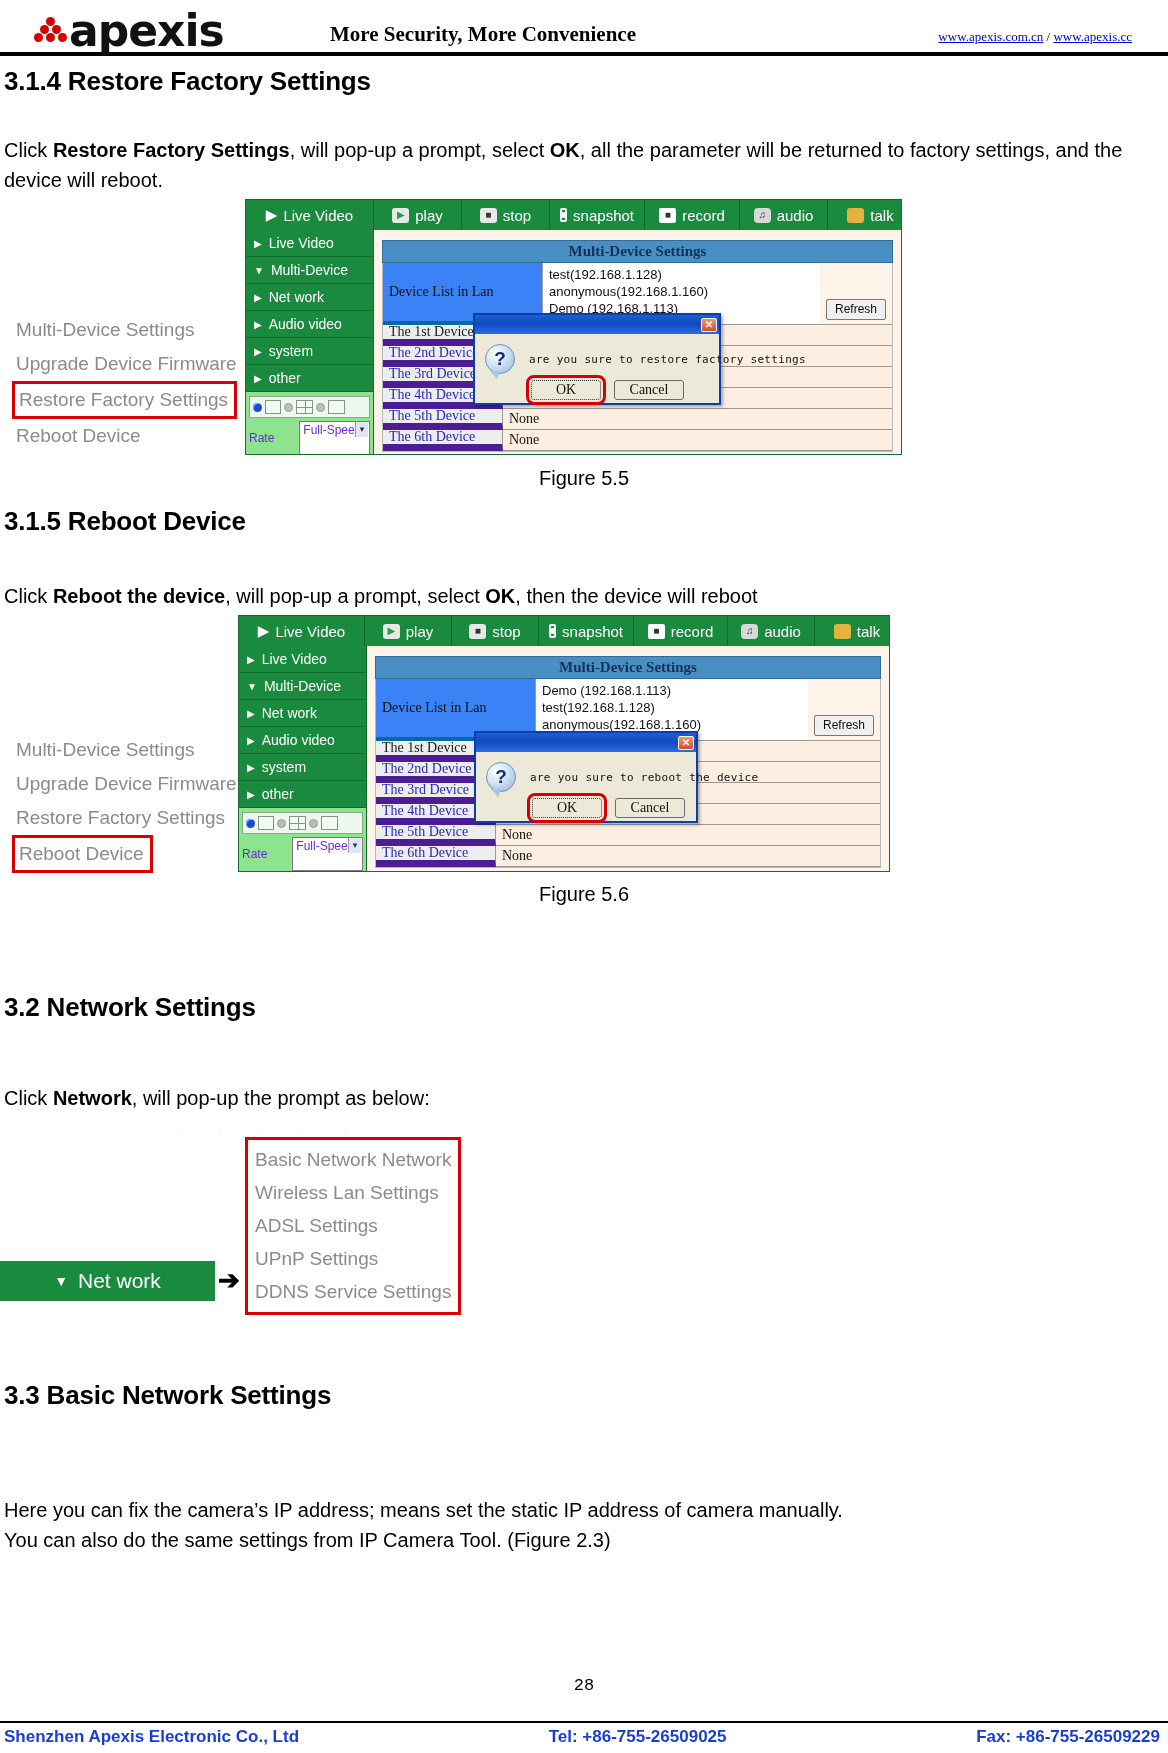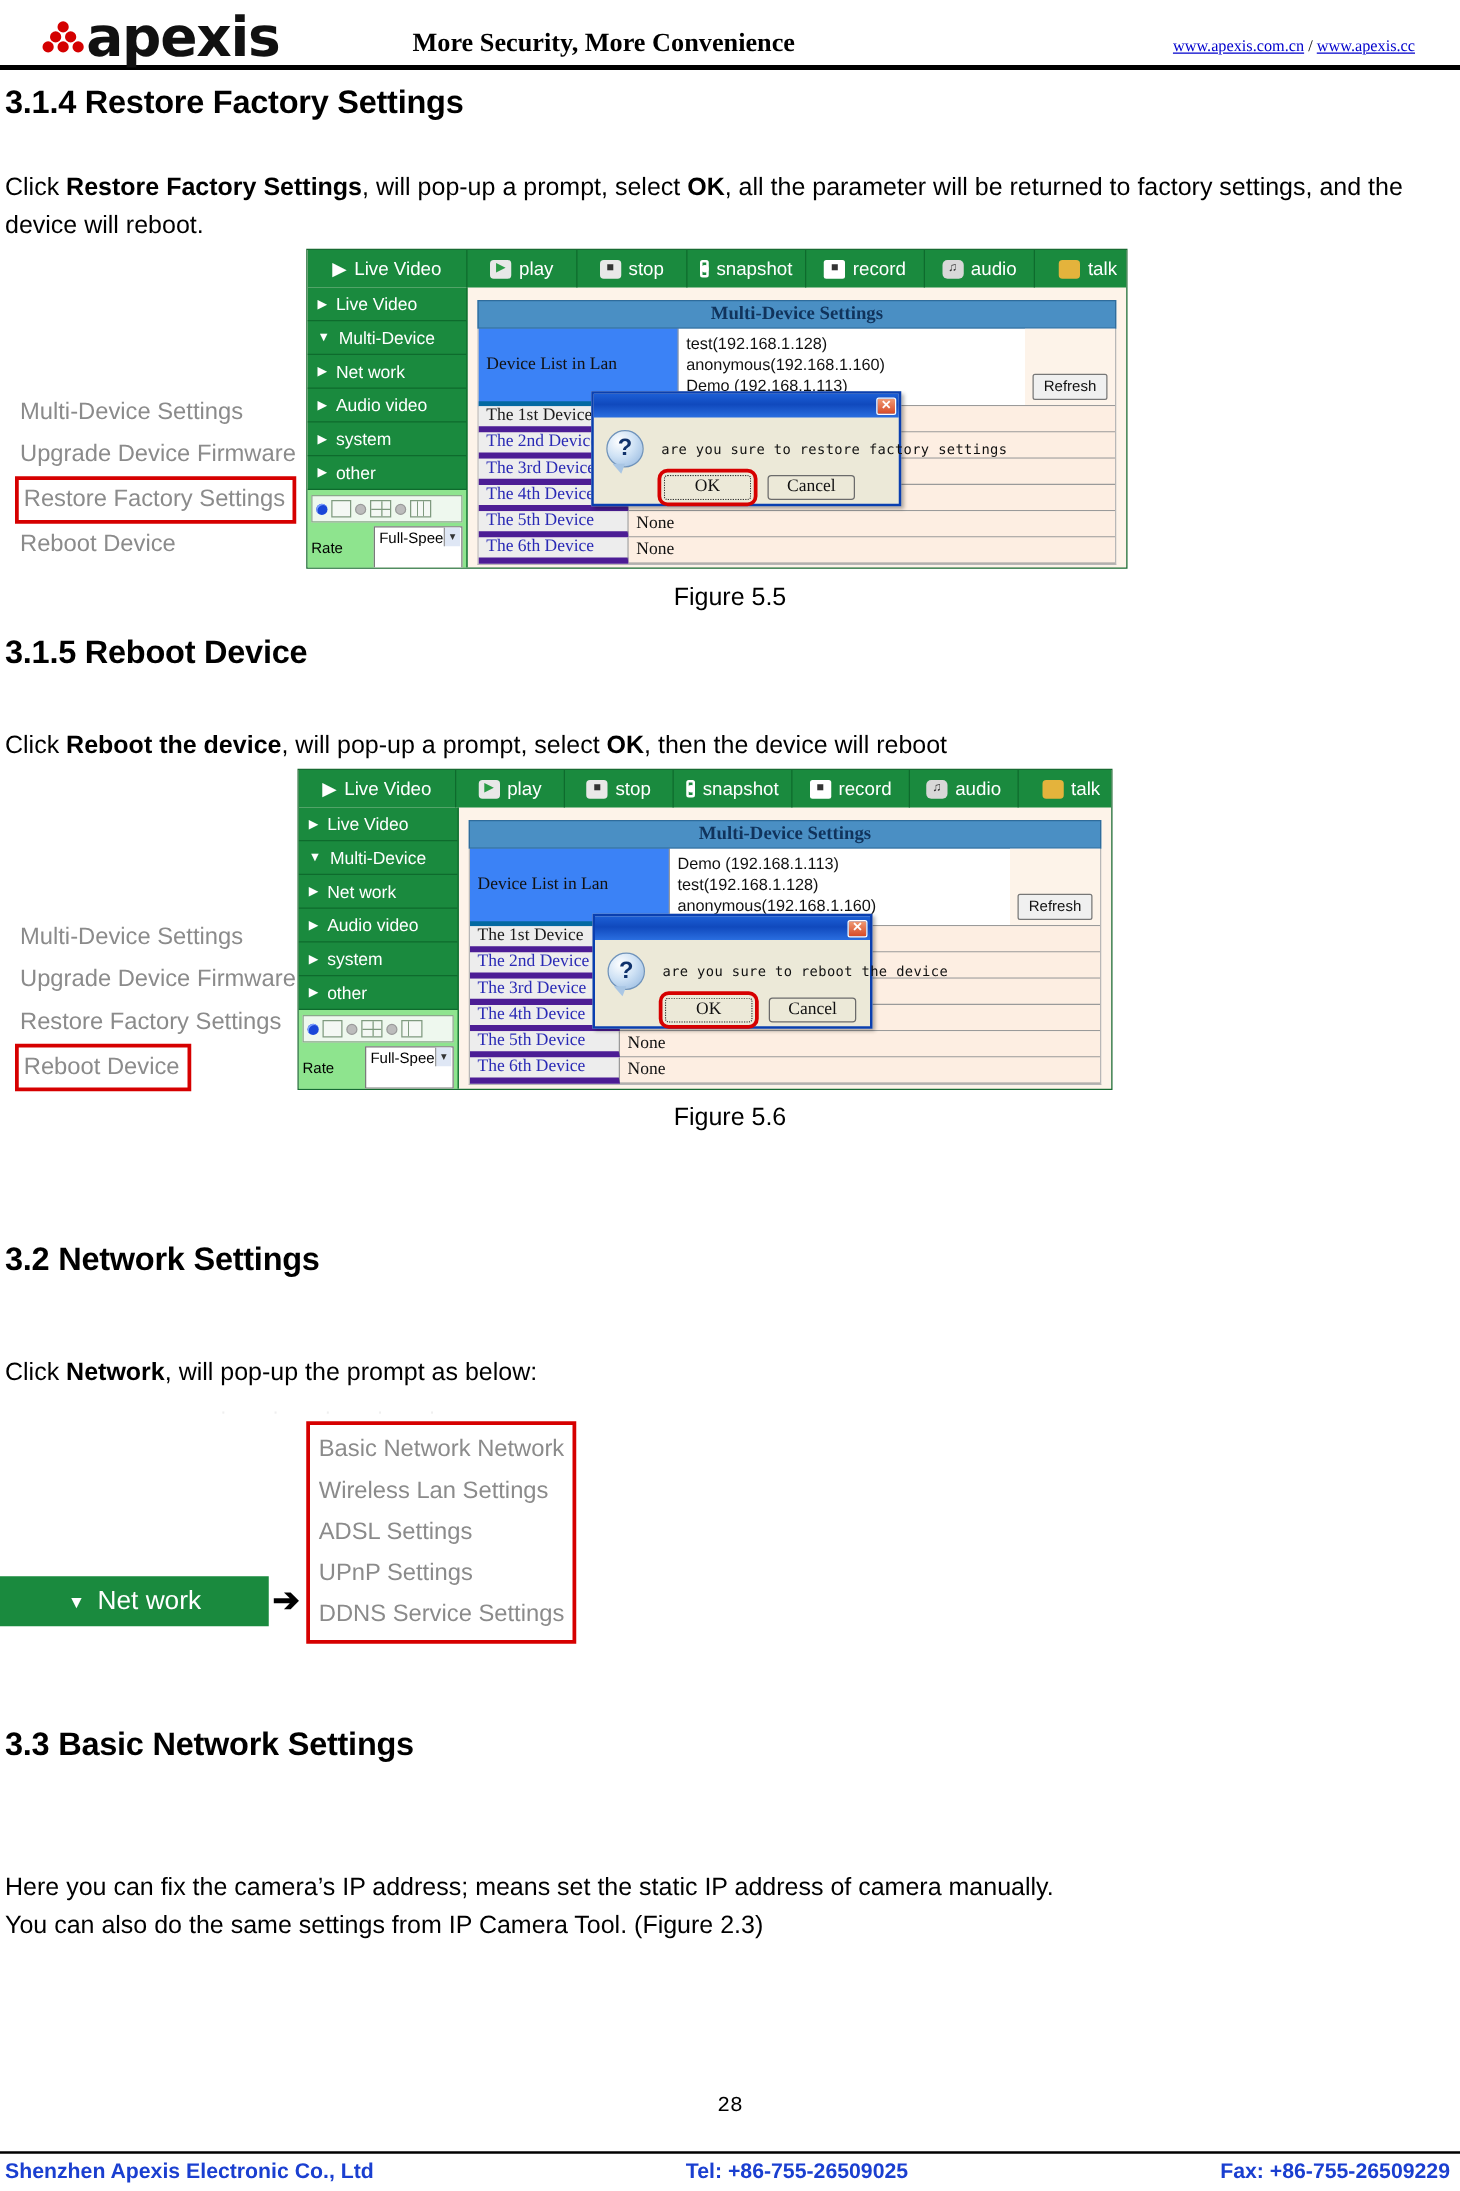--- a/index.html
+++ b/index.html
@@ -162,21 +162,21 @@
   .tool-row .sq{ width:16px;height:14px;border:1px solid #7f9a7f;background:#f4f8f4;}
   .tool-row .circ{ width:9px;height:9px;border-radius:50%;background:#bcbcbc;border:1px solid #9a9a9a;}
   .tool-row .grid4{ width:17px;height:14px;border:1px solid #7f9a7f;background:#f4f8f4;position:relative;}
   .tool-row .grid4::before{content:"";position:absolute;left:50%;top:0;bottom:0;width:1px;background:#7f9a7f;}
   .tool-row .grid4::after{content:"";position:absolute;top:50%;left:0;right:0;height:1px;background:#7f9a7f;}
   .tool-row .grid9{ width:17px;height:14px;border:1px solid #7f9a7f;background:#f4f8f4;
      background-image:linear-gradient(to right,transparent 32%,#7f9a7f 32%,#7f9a7f 34%,transparent 34%,transparent 65%,#7f9a7f 65%,#7f9a7f 67%,transparent 67%),
                       linear-gradient(to bottom,transparent 32%,#7f9a7f 32%,#7f9a7f 34%,transparent 34%,transparent 65%,#7f9a7f 65%,#7f9a7f 67%,transparent 67%);}
   .opt-row{
     display:flex; align-items:center; gap:4px;
-    margin-top:3px; font-size:12px; color:#000000;
+    margin-top:3px; font-size:12px; color:#6d28d9;
     font-family:"Liberation Sans", sans-serif;
   }
   .opt-row .lbl{ width:52px; text-align:left; }
   .opt-row .sel{
     background:#fff;border:1px solid #7a7a7a;
     font-size:12px; padding:0 14px 0 3px; height:34px; line-height:16px;
     position:relative; min-width:56px; white-space:nowrap;
   }
   .opt-row .sel::after{
     content:"\25BE"; position:absolute; right:1px; top:0;
@@ -221,21 +221,21 @@
   .refreshwrap{ width:72px; flex:0 0 72px; display:flex; align-items:flex-end; justify-content:center; padding-bottom:4px; background:#fdf3e9;}
   .refresh-btn{
     font-size:12px; padding:1px 8px;
     background:#f0f0f0; border:1px solid #777; border-radius:2px;
     font-family:"Liberation Sans", sans-serif; color:#111;
   }
   .devrow{ display:flex; height:21px; }
   .devrow .dlabel{
     width:120px; flex:0 0 120px;
     background:#ededed;
-    border-bottom:5px solid #4c1d95;
+    border-bottom:7px solid #4c1d95;
     border-right:1px solid #9a9a9a;
     font-family:"Liberation Serif", serif;
     font-size:14px; padding-left:6px;
     display:flex; align-items:center;
   }
   .devrow.first .dlabel{ color:#1a1a1a; }
   .devrow .dlabel.blue{ color:#2a2ab5; }
   .devrow .dval{
     flex:1; background:#fdeee2;
     border-bottom:1px solid #9a9a9a;

